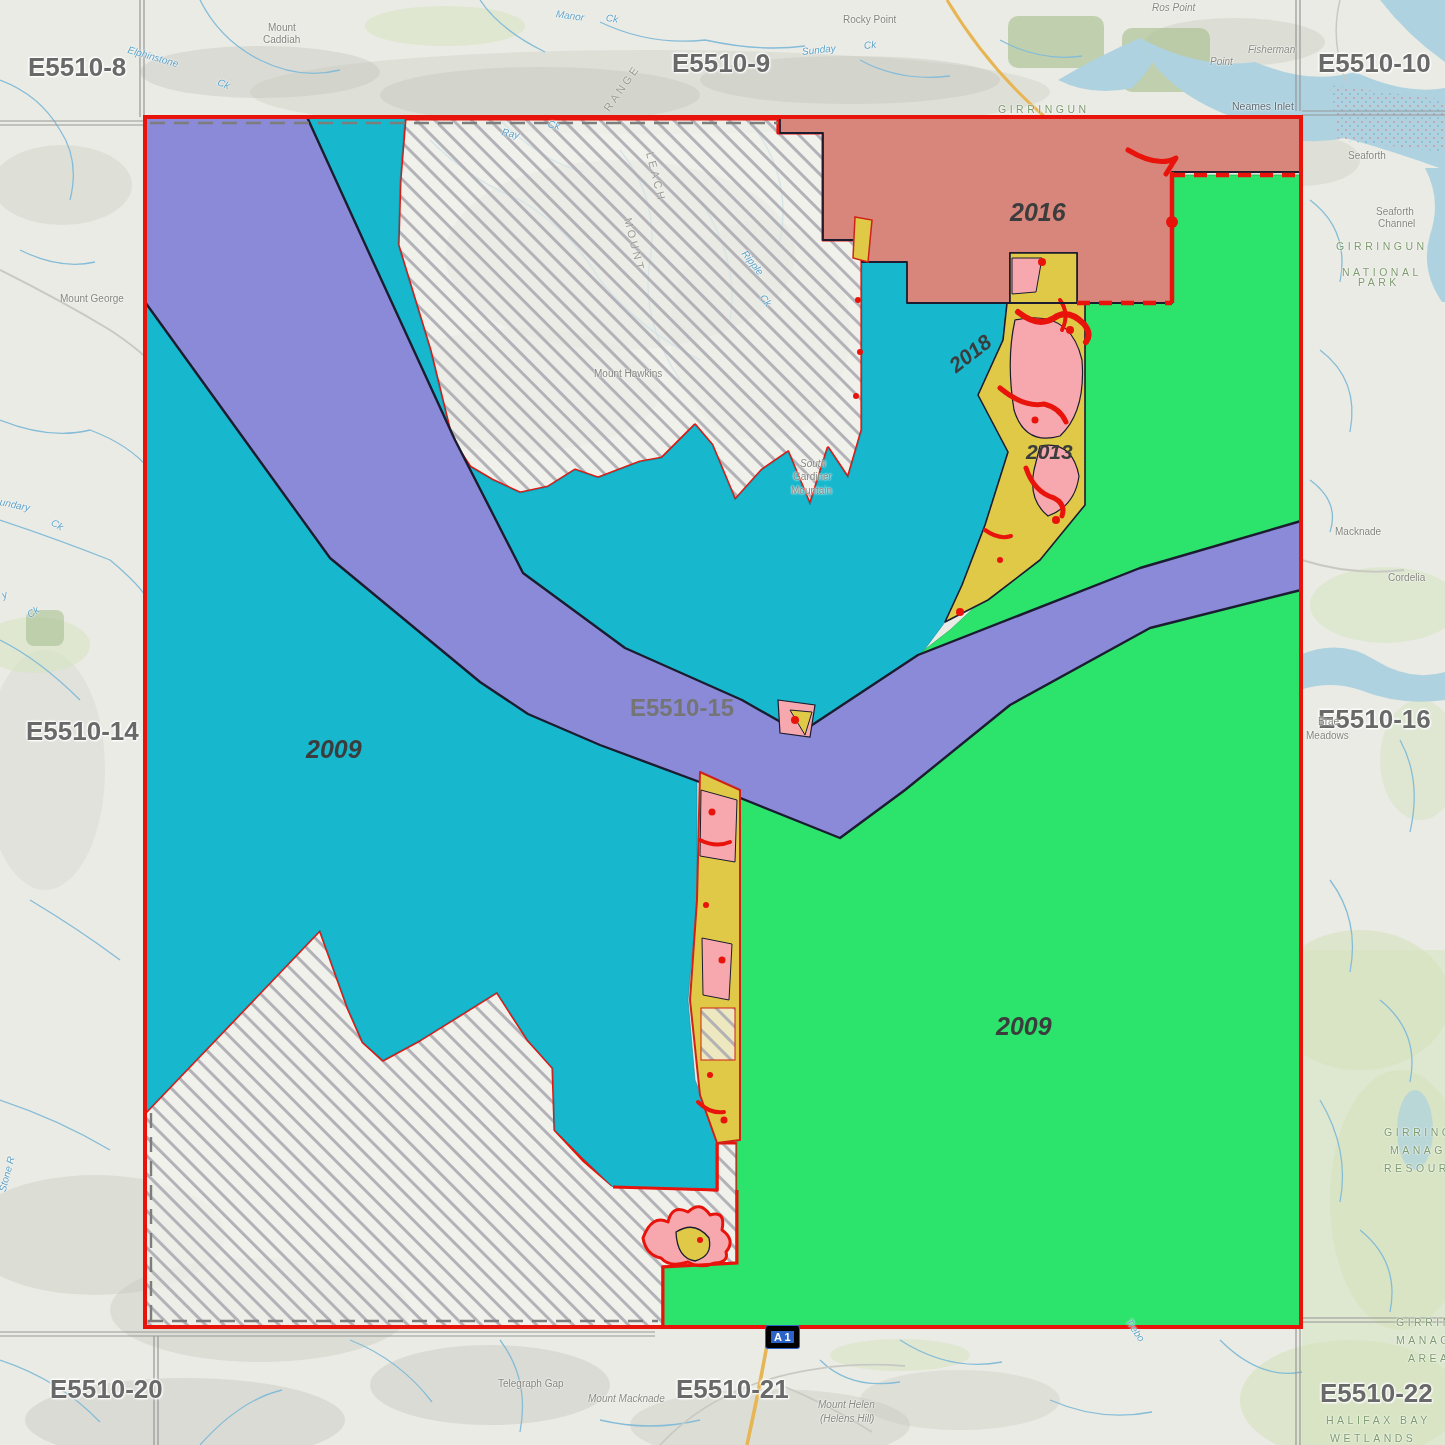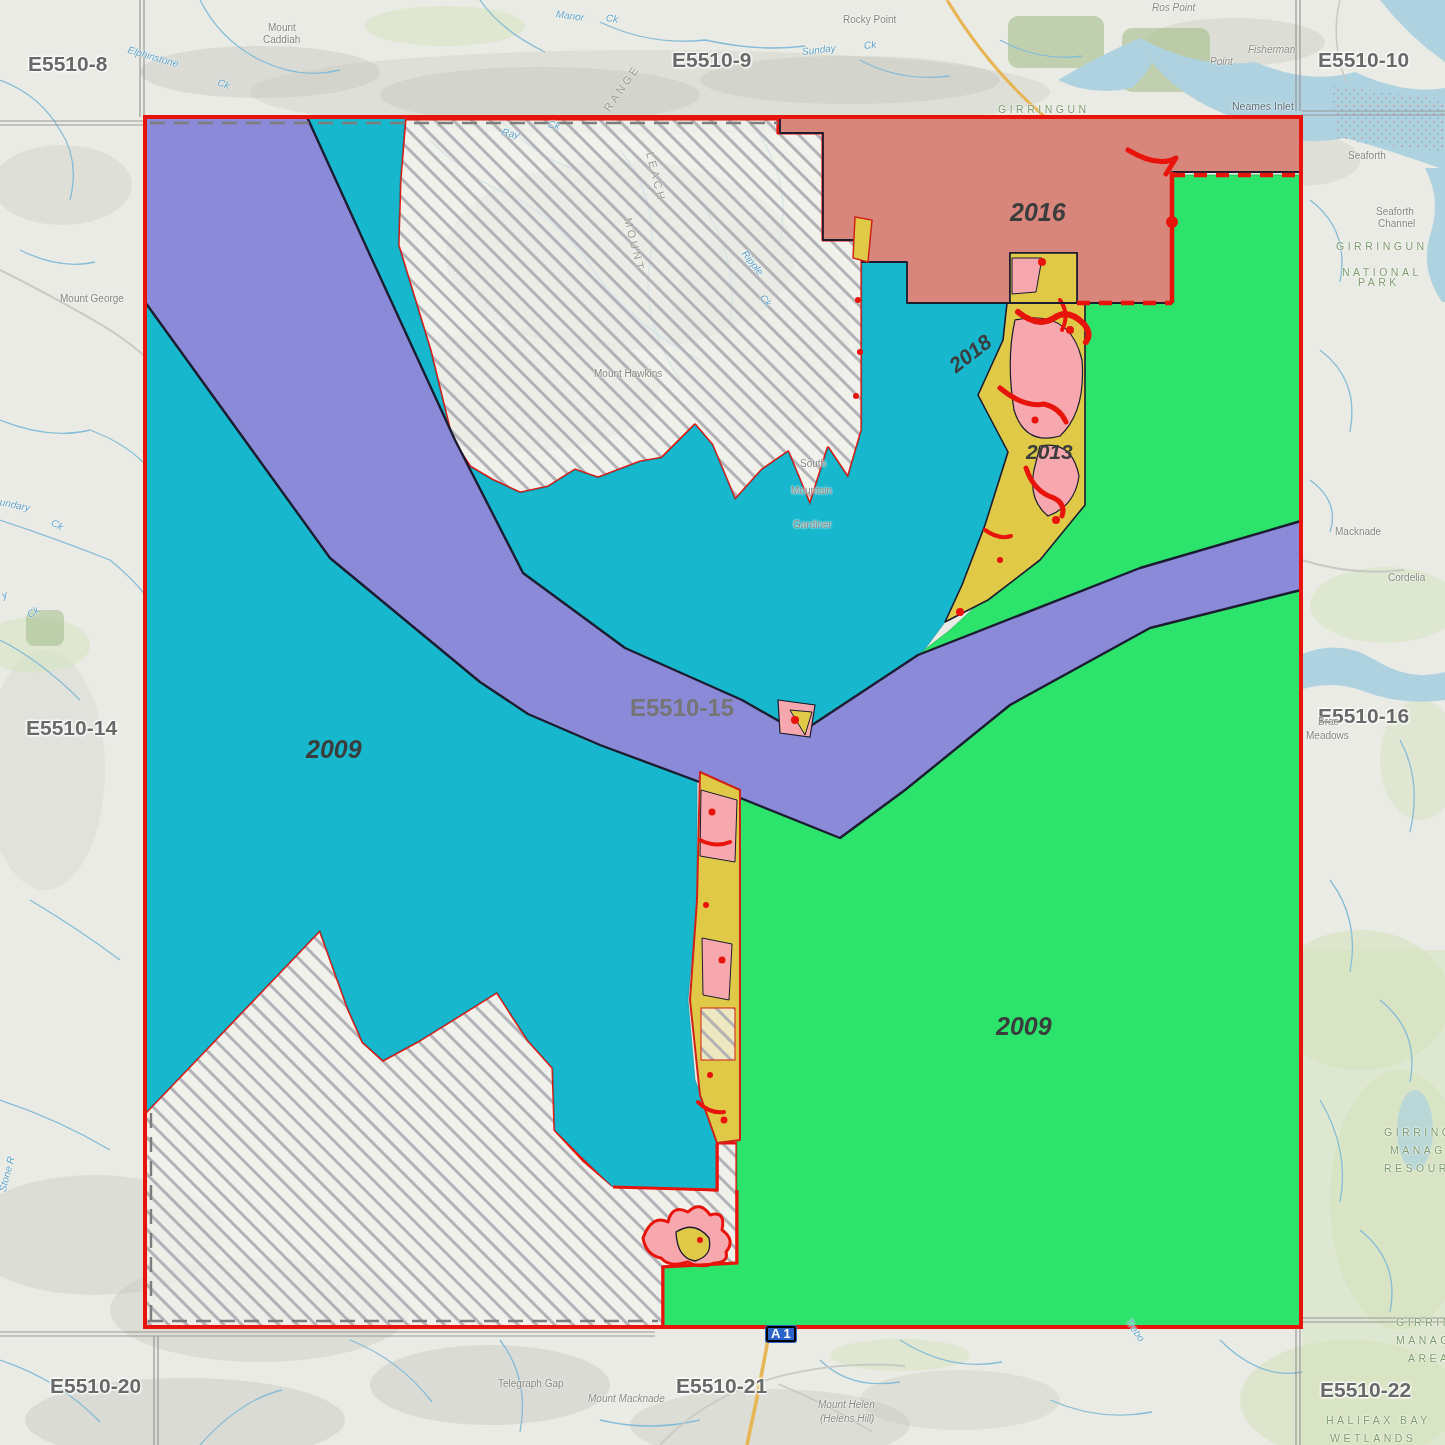--- a/index.html
+++ b/index.html
@@ -1,30 +1,30 @@
 <!DOCTYPE html>
 <html><head>
 <meta charset="utf-8">
 <style>
   html,body{margin:0;padding:0;background:#dfe0da;}
   #stage{position:relative;width:1445px;height:1445px;overflow:hidden;
          font-family:"Liberation Sans",sans-serif;background:#eaebe4;}
   #mapsvg{position:absolute;left:0;top:0;}
   .lbl{position:absolute;white-space:pre;pointer-events:none;transform-origin:0 50%;}
-  .tile{font-size:21px;font-weight:bold;color:#696969;
+  .tile{font-size:26px;font-weight:bold;color:#696969;
         text-shadow:0 0 3px #fff,0 0 3px #fff,1px 1px 2px #fff,-1px -1px 2px #fff;}
   .tile2{font-size:24px;font-weight:bold;color:#757575;}
   .year{font-weight:bold;font-style:italic;color:#3b3d3d;}
   .place{font-size:10px;color:#85857f;text-shadow:0 0 2px #fff,0 0 2px #fff;}
   .placeit{font-size:10px;font-style:italic;color:#8a8a84;text-shadow:0 0 2px #fff,0 0 2px #fff;}
   .inlet{font-size:10.5px;color:#5e6c74;text-shadow:0 0 2px #fff,0 0 2px #fff;}
   .creek{font-size:10px;font-style:italic;color:#5fa3c9;text-shadow:0 0 2px #fff,0 0 2px #fff;}
   .park{font-size:10.5px;color:#7e9b6e;letter-spacing:3.5px;text-shadow:0 0 2px #fff,0 0 2px #fff;}
   .rangelbl{font-size:11px;color:#9a9a94;letter-spacing:3px;text-shadow:0 0 2px #fff;}
-  .shield{font-size:13px;font-weight:bold;color:#fff;background:#2c63c8;border:2px solid #000000;
+  .shield{font-size:11px;font-weight:bold;color:#fff;background:#2c63c8;border:5px solid #000000;
           border-radius:2px;padding:0 3px;line-height:12px;box-shadow:0 0 0 1px #2c63c8;}
 </style>
 </head>
 <body>
 
 <div id="stage">
 <svg id="mapsvg" width="1445" height="1445" viewBox="0 0 1445 1445">
   <defs>
     <pattern id="hatch" width="13" height="13" patternUnits="userSpaceOnUse" patternTransform="rotate(-45)">
       <rect width="13" height="13" fill="rgba(244,244,238,0.72)"></rect>
@@ -262,22 +262,22 @@
     <div class="lbl park" style="left: 1336px; top: 240px;">GIRRINGUN</div>
     <div class="lbl park" style="left: 1342px; top: 266px;">NATIONAL</div>
     <div class="lbl park" style="left: 1358px; top: 276px;">PARK</div>
     <div class="lbl park" style="left: 998px; top: 103px;">GIRRINGUN</div>
     <div class="lbl place" style="left: 1335px; top: 526px;">Macknade</div>
     <div class="lbl place" style="left: 1388px; top: 572px;">Cordelia</div>
     <div class="lbl place" style="left: 1318px; top: 716px;">Brae</div>
     <div class="lbl place" style="left: 1306px; top: 730px;">Meadows</div>
     <div class="lbl place" style="left: 60px; top: 293px;">Mount George</div>
     <div class="lbl place" style="left: 594px; top: 368px;">Mount Hawkins</div>
-    <div class="lbl place" style="left: 800px; top: 458px;">South</div>
-    <div class="lbl place" style="left: 793px; top: 471px; margin-top: 48px;">Gardiner</div>
+    <div class="lbl place" style="left: 800px; top: 458px; font-style: italic;">South</div>
+    <div class="lbl place" style="left: 793px; top: 471px;">Gardiner</div>
     <div class="lbl place" style="left: 791px; top: 485px;">Mountain</div>
     <div class="lbl park" style="left: 1384px; top: 1126px;">GIRRINGUN</div>
     <div class="lbl park" style="left: 1390px; top: 1144px;">MANAGED</div>
     <div class="lbl park" style="left: 1384px; top: 1162px;">RESOURCE</div>
     <div class="lbl park" style="left: 1396px; top: 1316px;">GIRRINGU</div>
     <div class="lbl park" style="left: 1396px; top: 1334px;">MANAGEME</div>
     <div class="lbl park" style="left: 1408px; top: 1352px;">AREA</div>
     <div class="lbl park" style="left: 1326px; top: 1414px;">HALIFAX BAY</div>
     <div class="lbl park" style="left: 1330px; top: 1432px;">WETLANDS</div>
     <div class="lbl place" style="left: 498px; top: 1378px;">Telegraph Gap</div>

